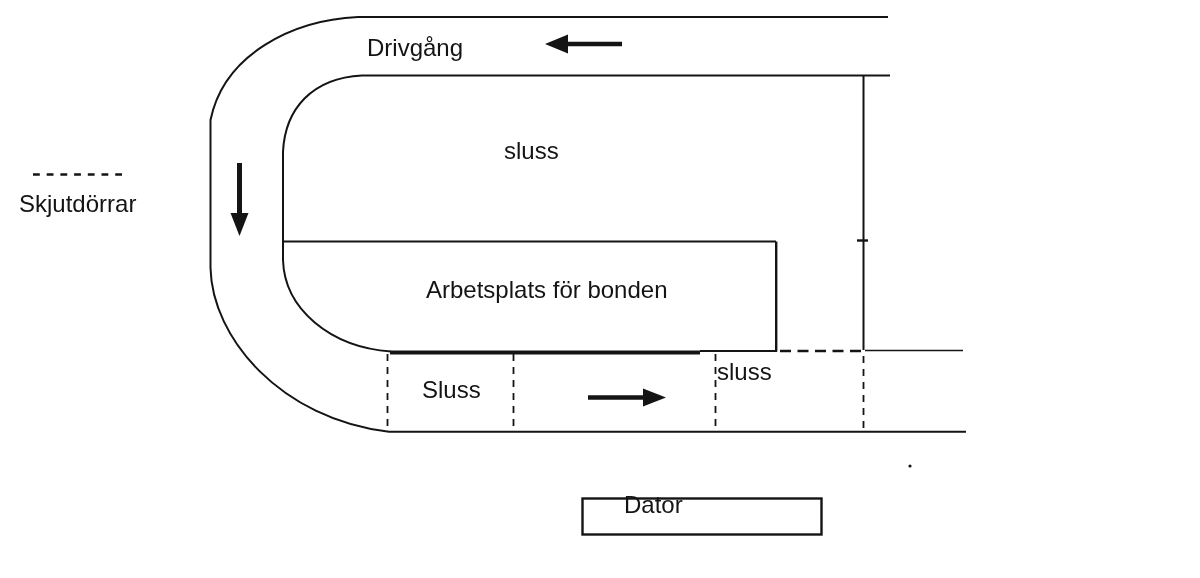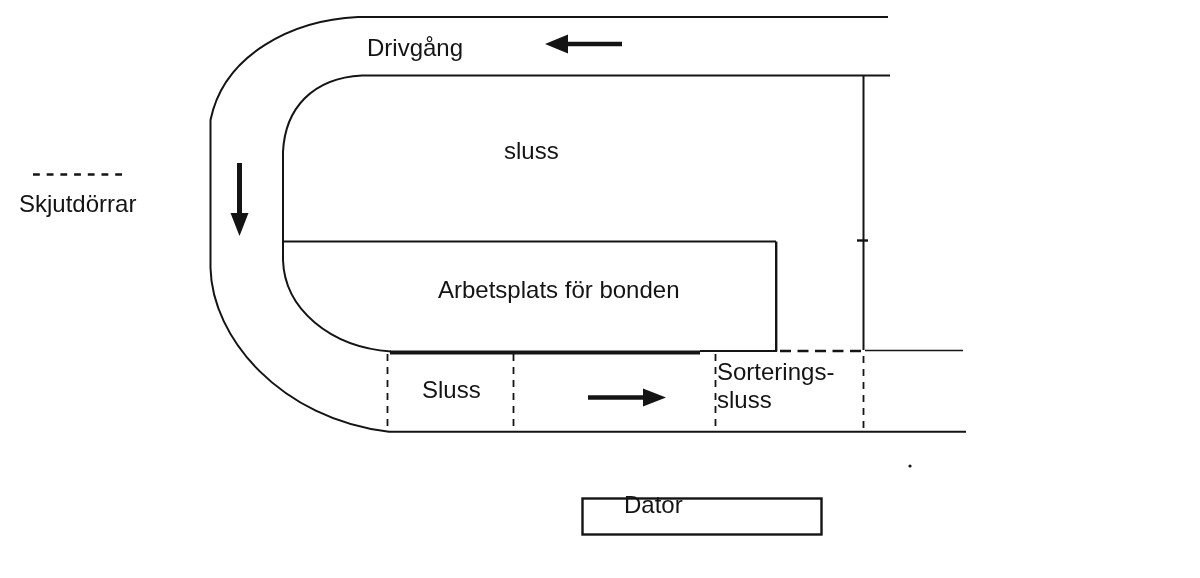--- a/index.html
+++ b/index.html
@@ -77,25 +77,24 @@
   </svg>
 
   <div class="lbl" style="left:367px;top:33px">Drivgång</div>
 
   <div class="lbl big" style="left:19px;top:188px">Skjutdörrar</div>
 
   <div class="lbl" style="left:504px;top:136px;line-height:30px">
     <div>sluss</div>
   </div>
 
-  <div class="lbl" style="left:438px;top:275px">Arbetsplats för bonden</div>
+  <div class="lbl" style="left:426px;top:275px">Arbetsplats för bonden</div>
 
   <div class="lbl" style="left:422px;top:375px">Sluss</div>
 
 
   <div class="lbl tight" style="left:717px;top:358px">
-    <div>Sorterings-</div>
     <div>sluss</div>
   </div>
 
   <div class="lbl" style="left:624px;top:490px">Dator</div>
 
 </div>
 
 </body></html>

